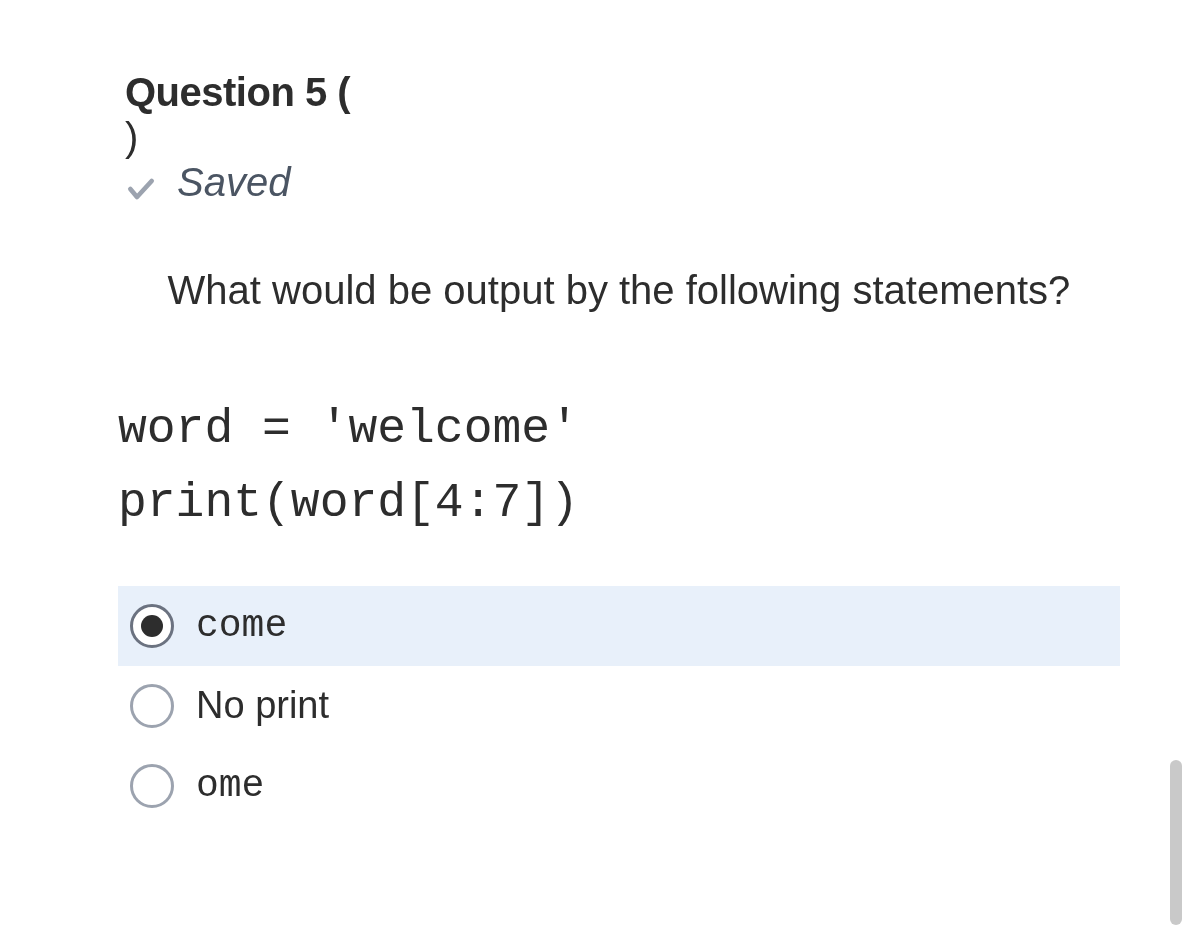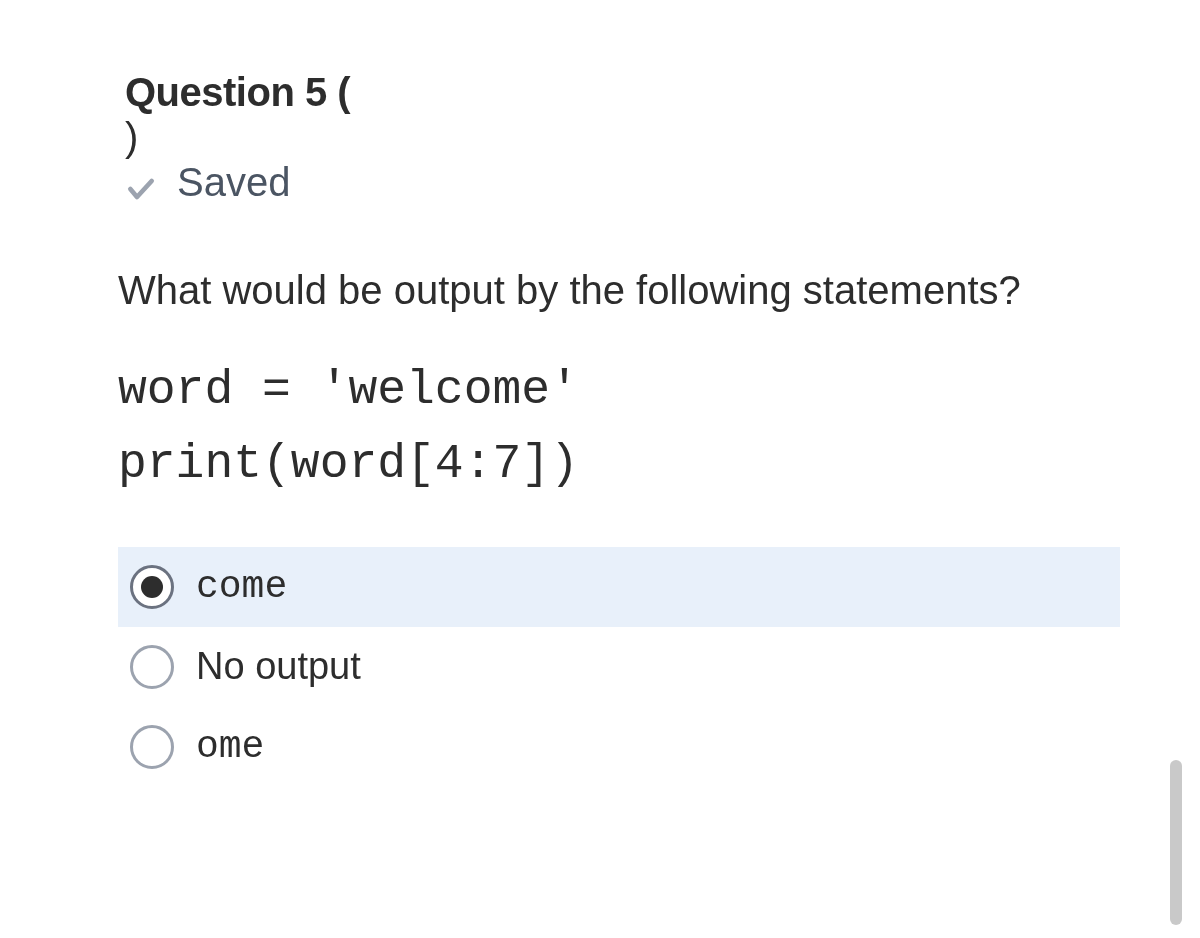--- a/index.html
+++ b/index.html
@@ -52,33 +52,35 @@
       stroke-width: 3.5;
       fill: none;
       stroke-linecap: round;
       stroke-linejoin: round;
       margin-right: 20px;
       position: relative;
       top: 6px;
     }
     .saved-text {
       font-size: 40px;
+      font-style: italic;
       color: #4b5563;
       font-weight: 400;
       text-align: center;
     }
     .question-body {
       padding-left: 38px;
     }
     .prompt {
       font-size: 40px;
       color: #2d2d2d;
       line-height: 1.5;
-      margin-bottom: 33px;
+      margin-bottom: 72px;
       font-weight: 400;
+      text-align: center;
     }
     .code-block {
       font-family: "Courier New", Courier, monospace;
       font-size: 48px;
       color: #2d2d2d;
       line-height: 1.55;
       margin-bottom: 45px;
       white-space: pre;
     }
     .options {
@@ -159,21 +161,21 @@
 
     <div class="options">
       <div class="option selected">
         <span class="radio">
             <span class="radio-inner"></span>
           </span>
         <span class="option-label mono">come</span>
       </div>
       <div class="option">
         <span class="radio"></span>
-        <span class="option-label">No output</span>
+        <span class="option-label">No print</span>
       </div>
       <div class="option">
         <span class="radio"></span>
         <span class="option-label mono">ome</span>
       </div>
     </div>
   </div>
 </div>
 
 <div class="scrollbar-track"></div>

